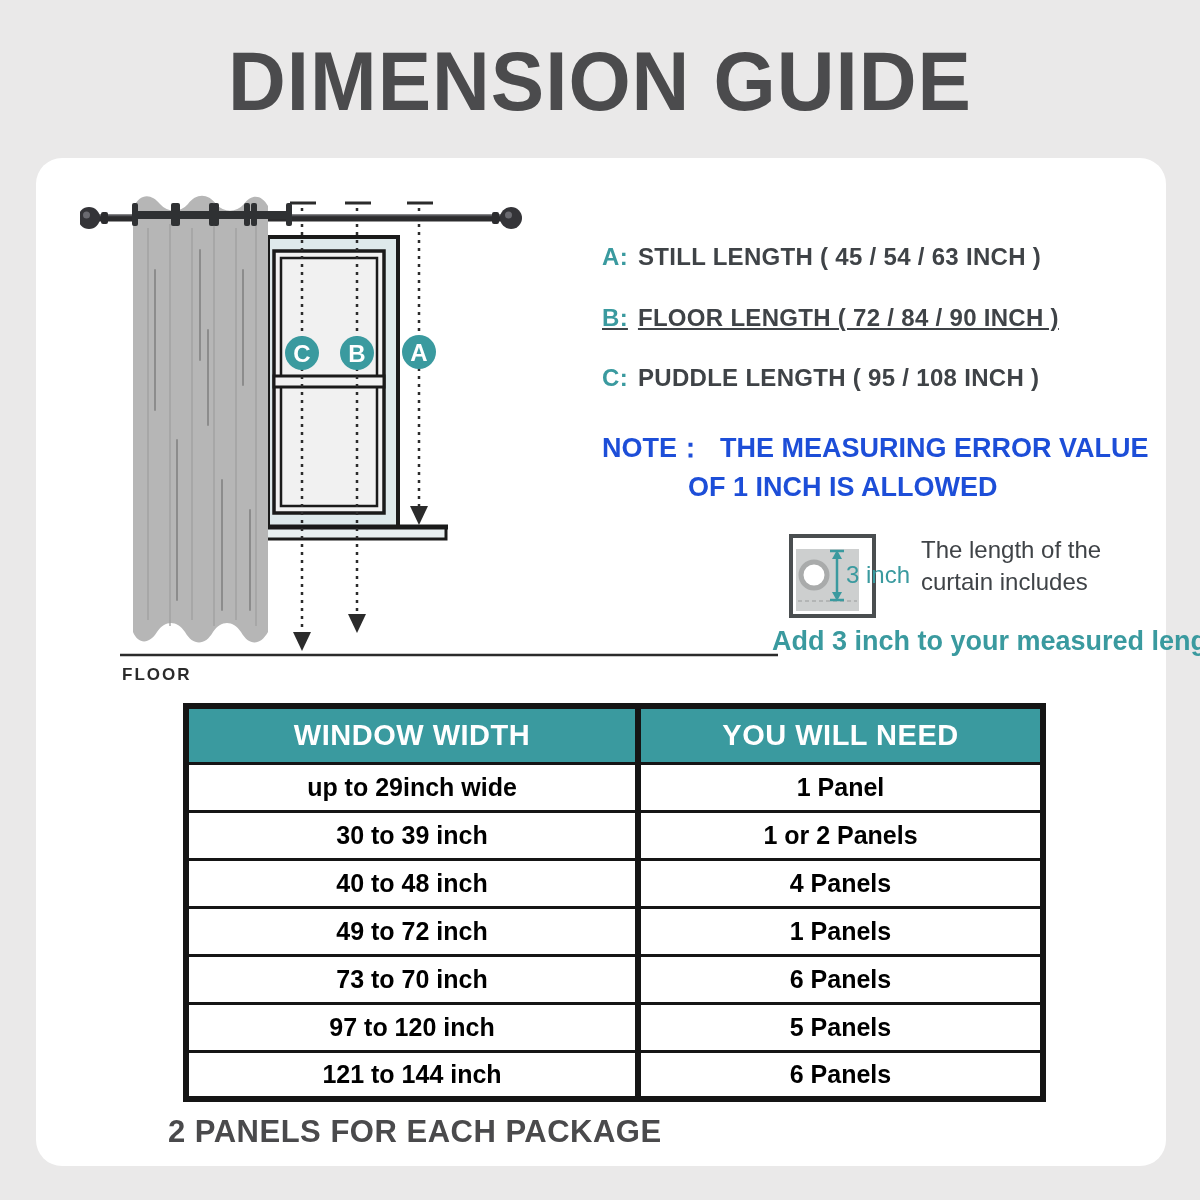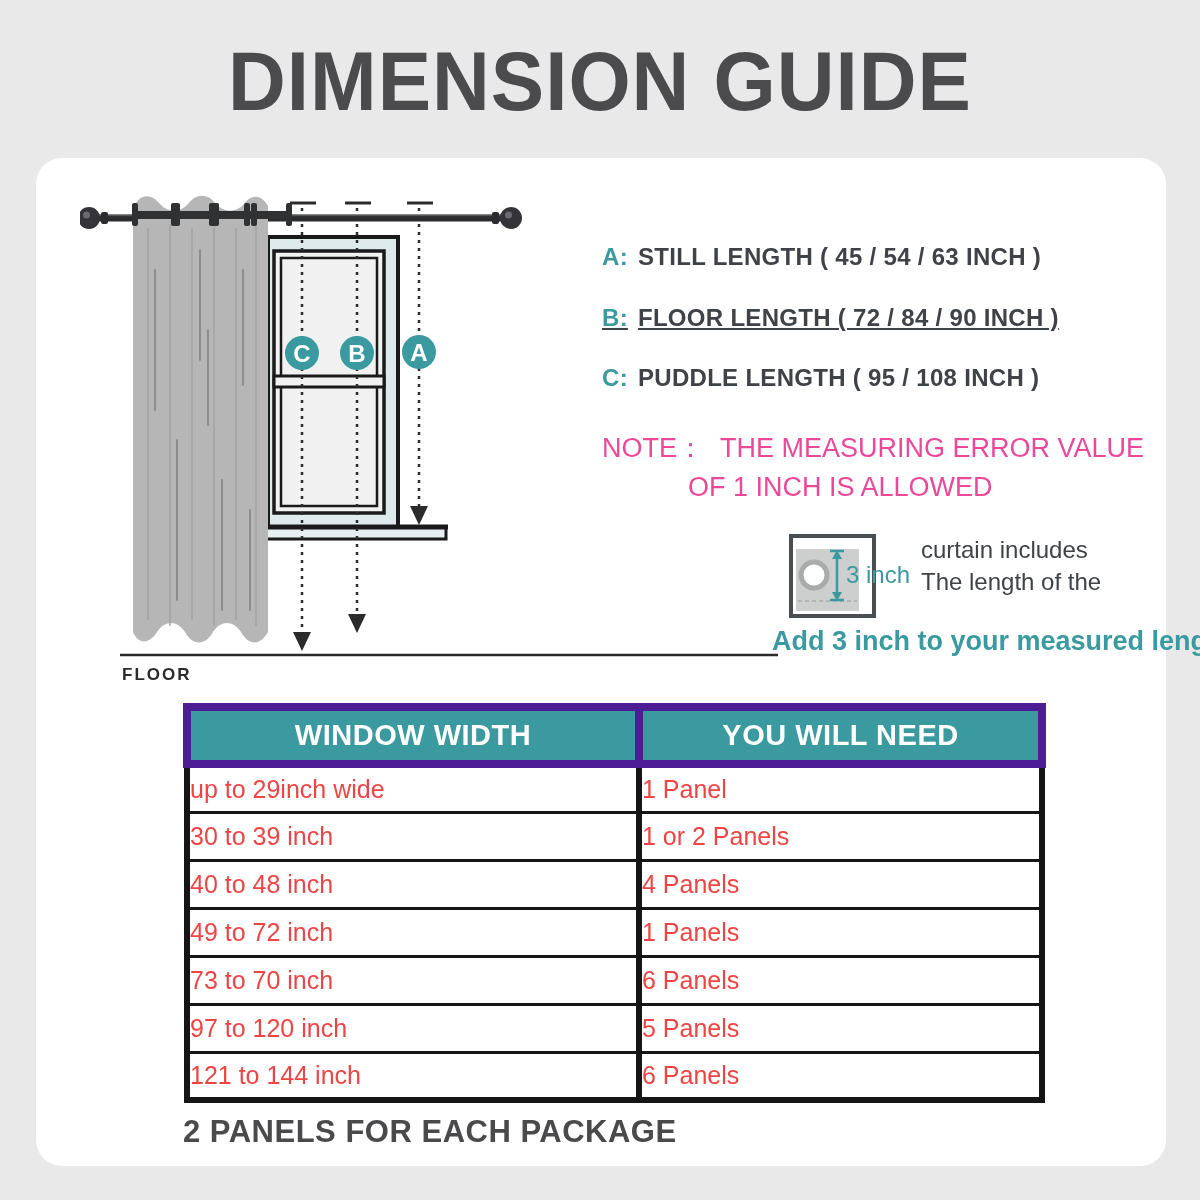--- a/index.html
+++ b/index.html
@@ -29,21 +29,21 @@
     font-size:24px; font-weight:bold; color:#3f4347; letter-spacing:0.3px;
     white-space:nowrap;
   }
   .spec-a { top:85px; }
   .spec-b { top:146px;text-decoration:underline; }
   .spec-c { top:206px; }
   .spec-letter { color:#3a9a9f; margin-right:10px; }
 
   .note {
     position:absolute; left:566px; top:271px;
-    font-size:27px; font-weight:normal; color:#ec4899;
+    font-size:27px; font-weight:bold; color:#1d4ed8;
     line-height:39px; white-space:nowrap;
   }
   .note .note-label { margin-right:16px; }
   .note .note-line2 { padding-left:86px; }
 
   .grommet-inset { position:absolute; left:753px; top:376px; }
   .grommet-desc {
     position:absolute; left:885px; top:376px;
     font-size:24px; color:#3f4347; line-height:32px; font-weight:500;
     white-space:nowrap;
@@ -56,33 +56,33 @@
   .size-table {
     position:absolute; left:147px; top:545px;
     width:863px; border-collapse:collapse;
     border:6px solid #151515;
     table-layout:fixed;
   }
   .size-table th {
     background:#3a9a9f; color:#ffffff;
     font-size:29px; font-weight:bold; letter-spacing:0.5px;
     height:57px; text-align:center;
-    border:8px solid #4c1d95;
+    border:2px solid #4c1d95;
   }
   .size-table td {
-    background:#ffffff; color:#ef4444;
-    font-size:25px; font-weight:normal;
-    height:48px; text-align:left;
+    background:#ffffff; color:#000000;
+    font-size:25px; font-weight:bold;
+    height:48px; text-align:center;
     border:3px solid #151515;
   }
   .size-table th:first-child, .size-table td:first-child {
     width:452px; border-right:6px solid #151515;
   }
   .footer-text {
-    position:absolute; left:147px; top:956px;
+    position:absolute; left:132px; top:956px;
     font-size:31px; font-weight:bold; color:#4a4a4c; letter-spacing:0.5px;
   }
 </style>
 </head>
 <body>
 
 <div class="title">DIMENSION GUIDE</div>
 
 <div class="card">
 
@@ -212,22 +212,22 @@
       <line x1="48" y1="22" x2="48" y2="61"></line>
     </g>
     <g fill="#3a9a9f">
       <polygon points="43,25 53,25 48,16"></polygon>
       <polygon points="43,58 53,58 48,67"></polygon>
     </g>
     <text x="57" y="49" font-family="Liberation Sans, sans-serif" font-size="24" fill="#3a9a9f">3 inch</text>
   </svg>
 
   <div class="grommet-desc">
+    <div>The length of the</div>
     <div>curtain includes</div>
-    <div>The length of the</div>
   </div>
 
   <div class="grommet-tip">Add 3 inch to your measured length</div>
 
   <table class="size-table">
     <thead>
       <tr>
         <th>WINDOW WIDTH</th>
         <th>YOU WILL NEED</th>
       </tr>

